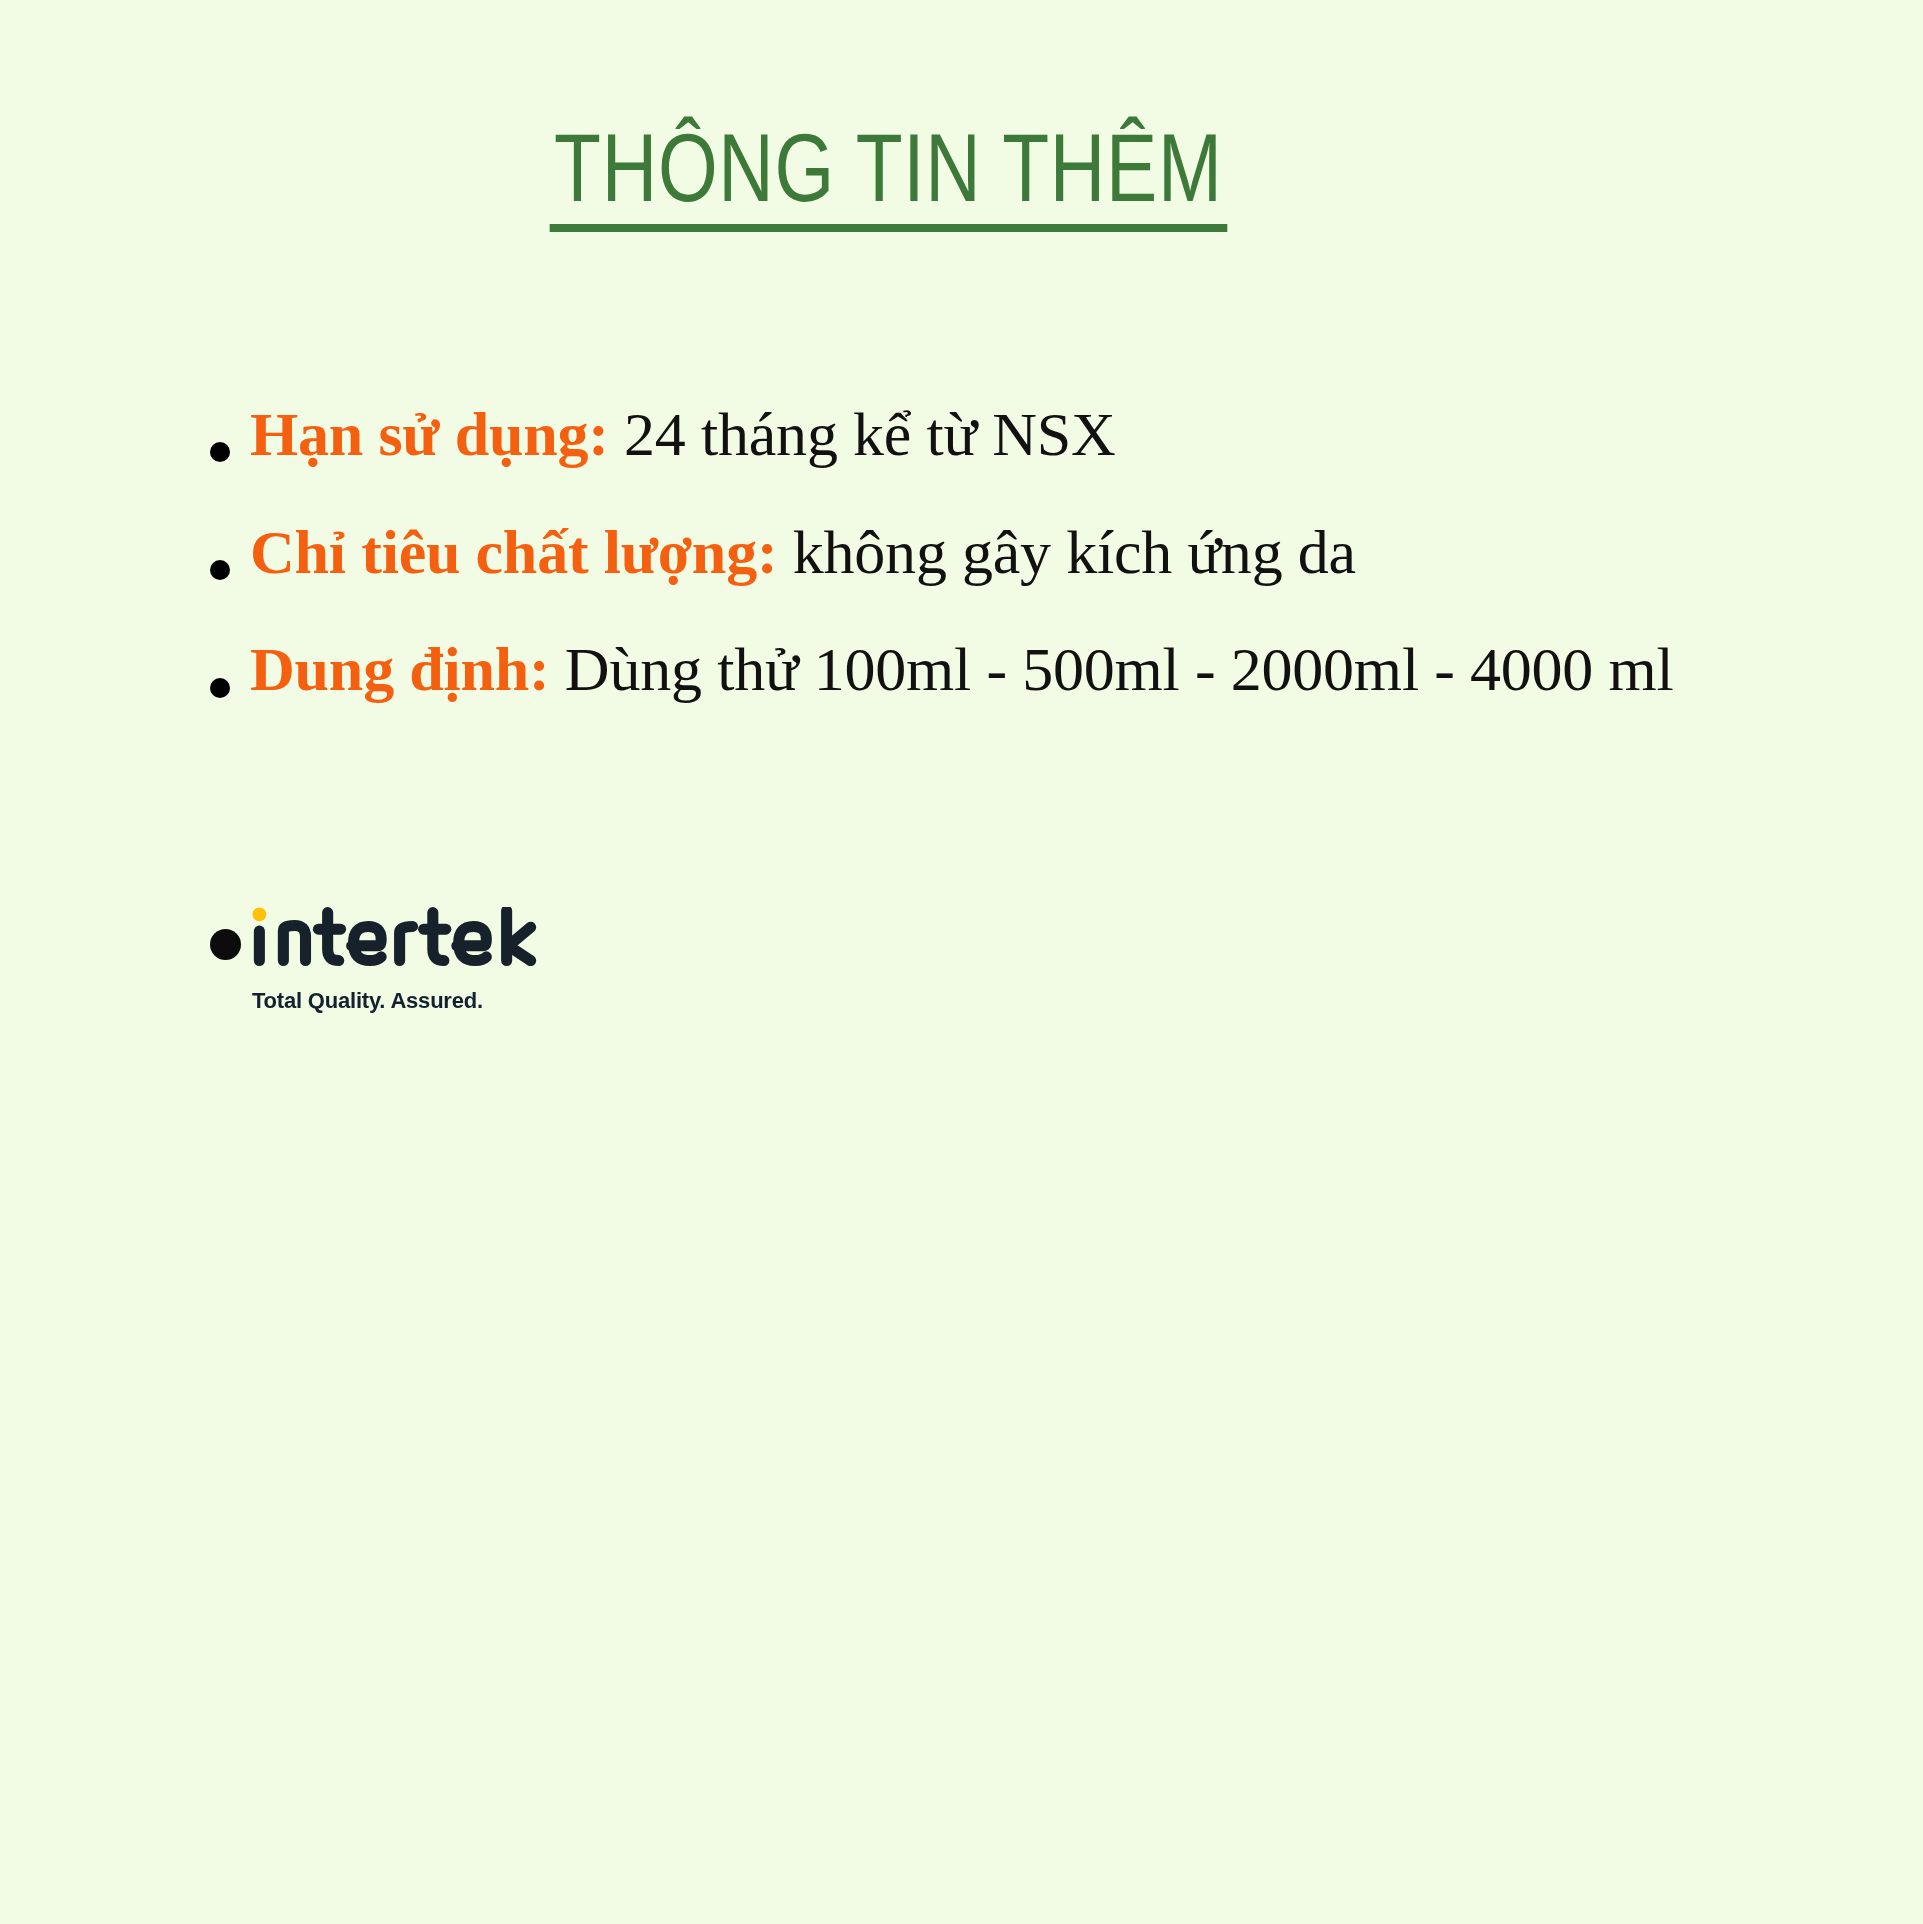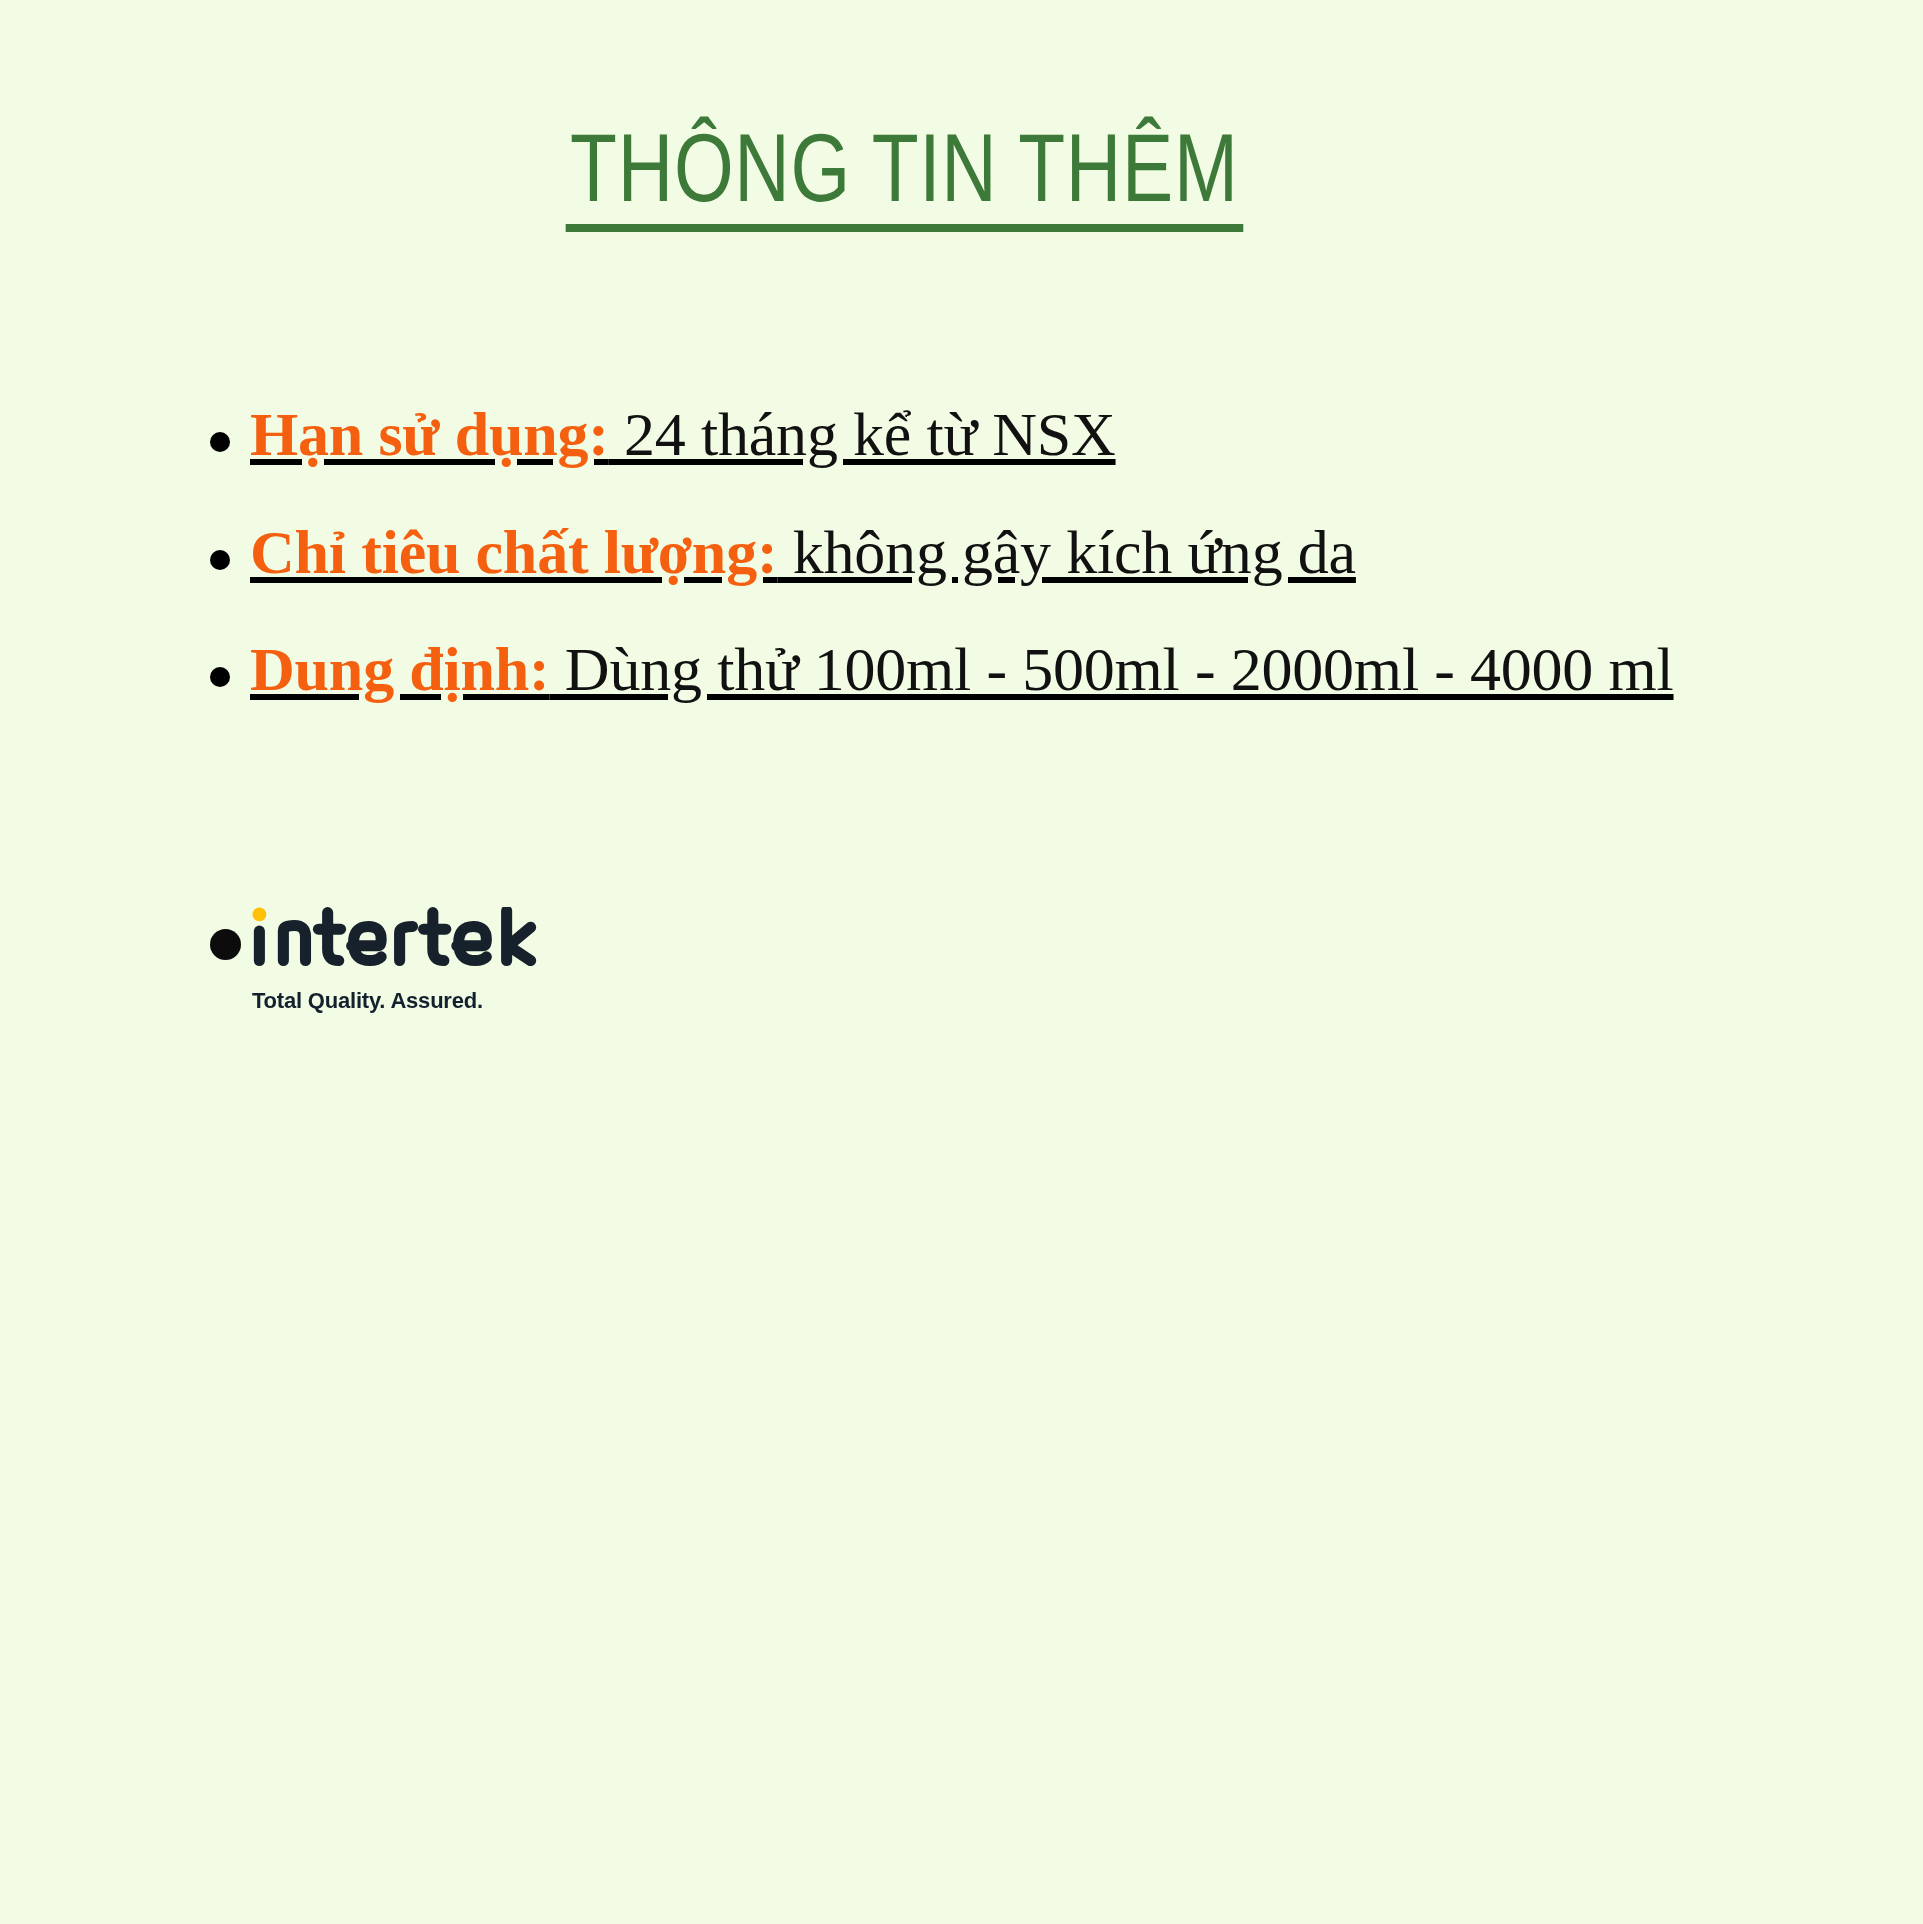--- a/index.html
+++ b/index.html
@@ -22,21 +22,20 @@
     box-sizing: border-box;
   }
 
   
   .title-wrap {
     position: absolute;
     top: 118px;
     left: 0;
     width: 1777px;
     text-align: center;
-    padding-left: 16px;
   }
   .page-title {
     display: inline-block;
     font-family: "Liberation Sans", "DejaVu Sans", sans-serif;
     font-weight: 400;
     font-size: 96px;
     line-height: 1.05;
     letter-spacing: 0.9px;
     color: #3d7a3a;
     transform: scaleX(0.80);
@@ -49,23 +48,22 @@
   
   .content {
     position: absolute;
     top: 397px;
     left: 210px;
     width: 1569px;
   }
 
   .bullet-row {
     display: flex;
-    align-items: flex-start;
+    align-items: center;
     margin-bottom: 42px;
-    text-decoration: underline;
   }
   .bullet-dot {
     flex: 0 0 auto;
     width: 20px;
     height: 20px;
     border-radius: 50%;
     background: #000000;
     margin-top: 35px;
     margin-right: 20px;
   }

